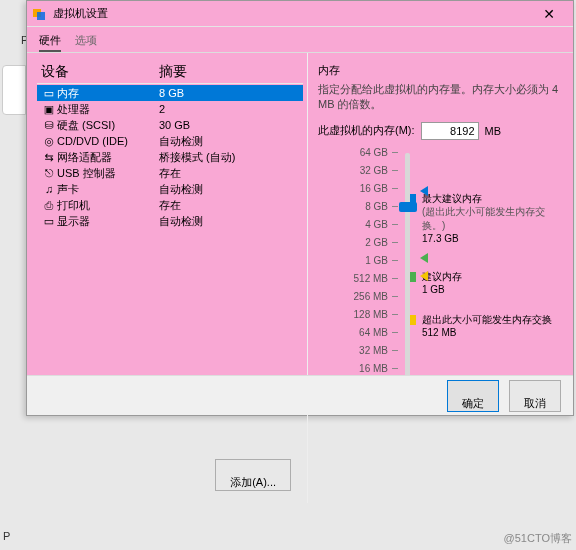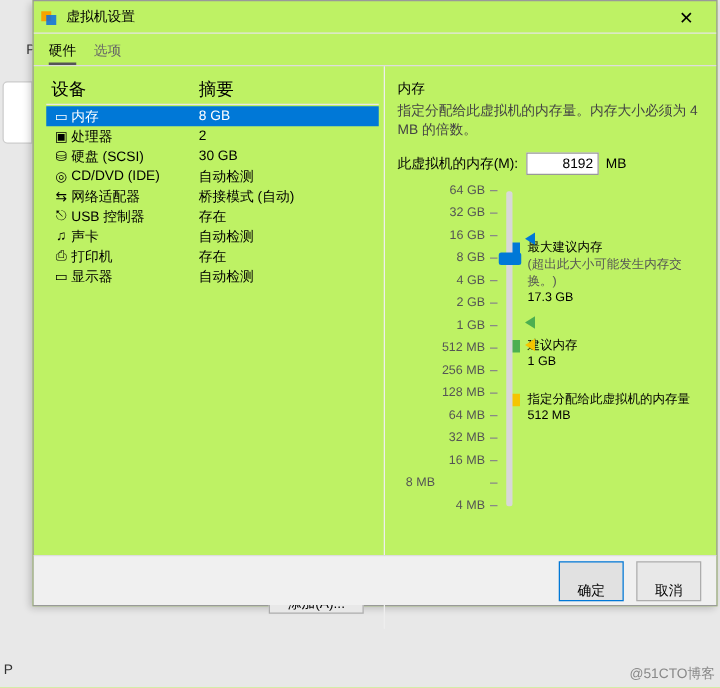--- a/index.html
+++ b/index.html
@@ -1,20 +1,20 @@
 <!DOCTYPE html>
 <html><head>
   <meta charset="utf-8">
   <style>
     * { box-sizing: border-box; margin: 0; padding: 0; font-family: "Microsoft YaHei", "Segoe UI", sans-serif; }
     body { width: 576px; height: 550px; background: #e8e8e8; font-size: 11px; overflow: hidden; position: relative; }
     .bg-text { position: absolute; left: 3px; top: 34px; font-size: 11px; color: #333; padding-left: 18px; }
     .bg-text2 { position: absolute; left: 3px; top: 530px; font-size: 11px; color: #333; }
     .bg-tab { position: absolute; left: 2px; top: 65px; width: 24px; height: 50px; background: #fff; border: 1px solid #ccc; border-top-left-radius: 4px; border-bottom-left-radius: 4px; }
-    .dialog { position: absolute; left: 26px; top: 0; width: 548px; height: 485px; background: #bef264; border: 1px solid #999; box-shadow: -2px 2px 6px rgba(0,0,0,0.2); }
+    .dialog { position: absolute; left: 26px; top: 0; width: 548px; height: 416px; background: #f9a8d4; border: 1px solid #999; box-shadow: -2px 2px 6px rgba(0,0,0,0.2); }
     .titlebar { display: flex; align-items: center; height: 26px; padding: 0 4px; border-bottom: 1px solid #e5e5e5; }
     .titlebar .icon { width: 16px; height: 16px; margin-right: 6px; display: flex; align-items: center; justify-content: center; }
     .titlebar .title { flex: 1; font-size: 11px; }
     .titlebar .closebtn { width: 40px; height: 24px; display: flex; align-items: center; justify-content: center; cursor: pointer; font-size: 14px; }
     .tabs { display: flex; gap: 14px; padding: 6px 12px 0 12px; border-bottom: 1px solid #ddd; height: 26px; }
     .tab { padding-bottom: 4px; font-size: 11px; cursor: pointer; color: #666; }
     .tab.active { color: #000; border-bottom: 2px solid #555; }
     .content { display: flex; height: 450px; }
     .left { width: 280px; padding: 8px 4px 8px 10px; }
     .list-hdr { display: flex; padding: 2px 4px; font-size: 14px; border-bottom: 1px solid #e8e8e8; }
@@ -233,21 +233,21 @@
             <div class="leg-sq green"></div>
             <div class="leg-txt">
               <div>建议内存</div>
               <div>1 GB</div>
             </div>
           </div>
           <div style="height:10px"></div>
           <div class="leg-item">
             <div class="leg-sq yellow"></div>
             <div class="leg-txt">
-              <div>指定分配给此虚拟机的内存量</div>
+              <div>超出此大小可能发生内存交换</div>
               <div>512 MB</div>
             </div>
           </div>
         </div>
       </div>
     </div>
 
   </div>
 
   <div class="bottom">

